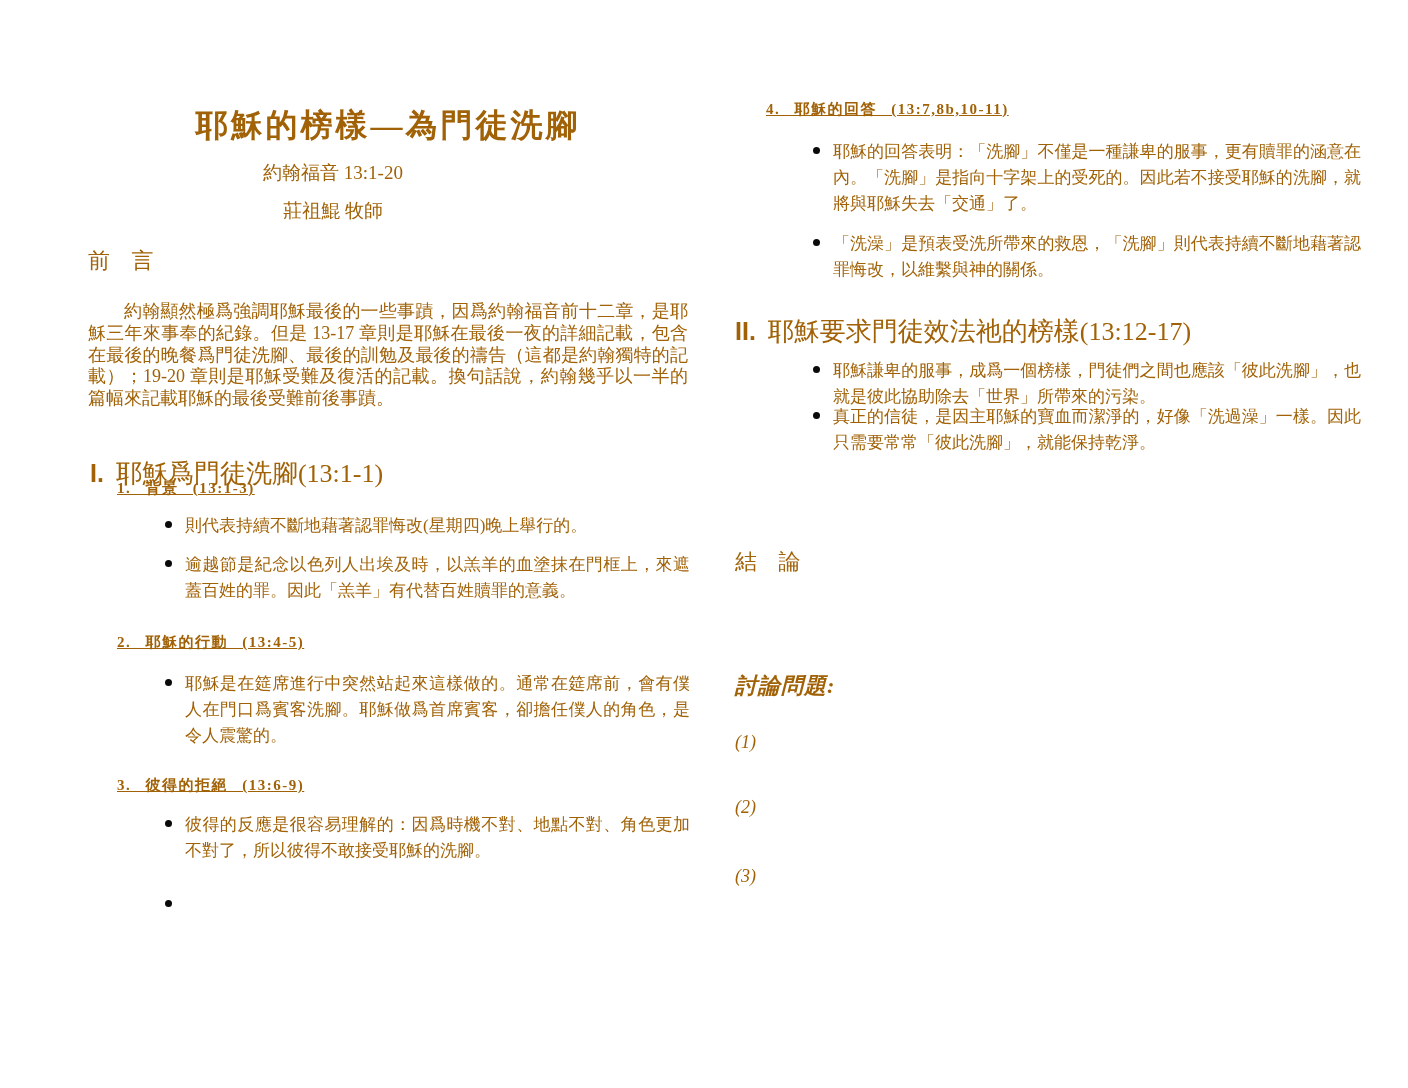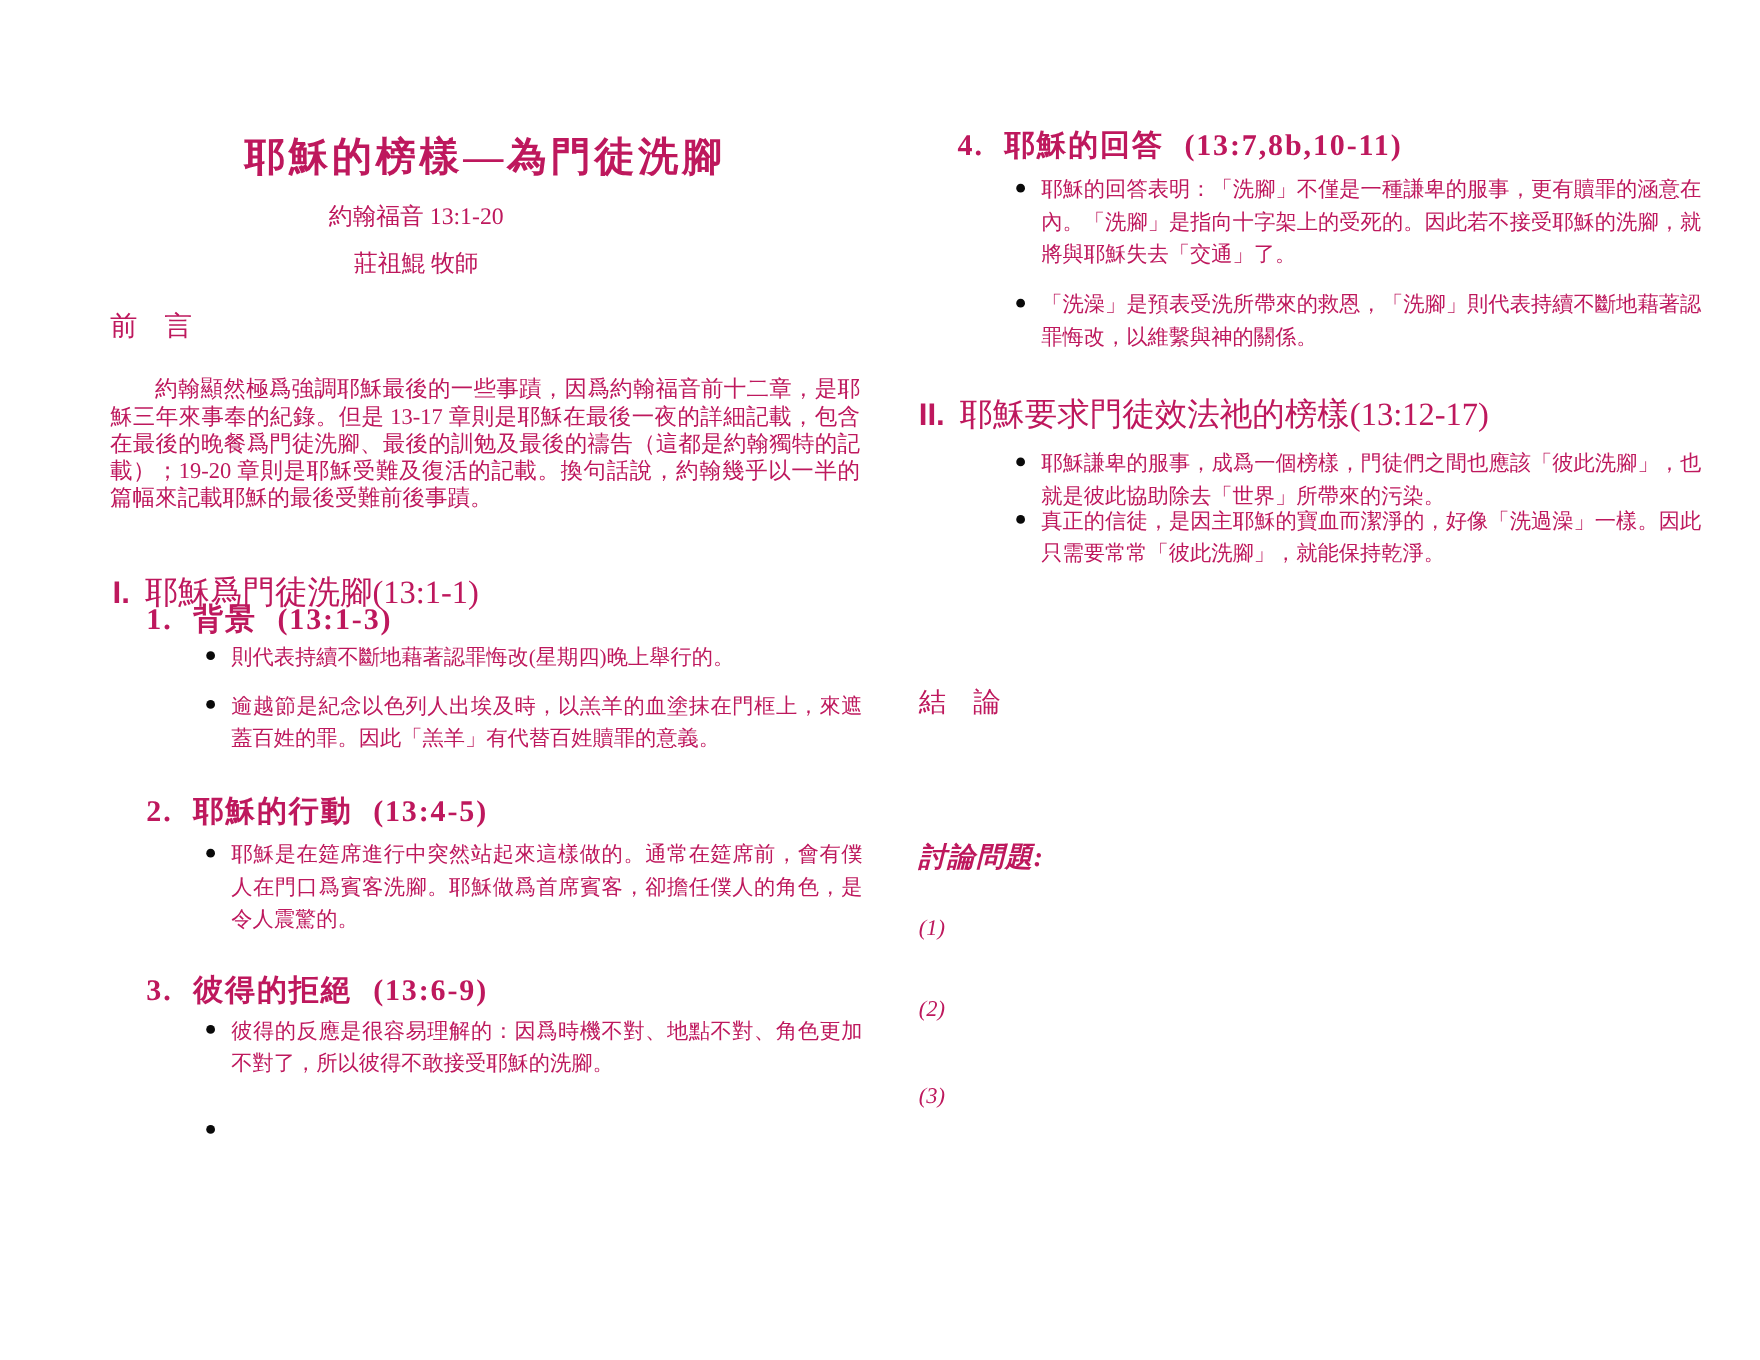--- a/index.html
+++ b/index.html
@@ -2,21 +2,21 @@
 <html><head>
 <meta charset="utf-8">
 <style>
   html,body{margin:0;padding:0;background:#e8e8e8;}
   .page{
     position:relative;
     width:1408px;height:1088px;
     background:#ffffff;
     overflow:hidden;
     font-family:"Liberation Serif","DejaVu Serif",serif;
-    color:#be185d;
+    color:#a16207;
   }
   .abs{position:absolute;}
   
   .col-left{position:absolute;left:88px;top:0;width:600px;height:1088px;}
   .col-right{position:absolute;left:735px;top:0;width:625px;height:1088px;}
   
   .doc-title{
     left:0;width:600px;text-align:center;
     font-size:32px;font-weight:bold;letter-spacing:3px;
   }
@@ -36,23 +36,24 @@
   }
   
   .sec-heading{font-size:26px;white-space:nowrap;margin-top:12px;}
   .sec-num{
     font-family:"Liberation Sans","DejaVu Sans",sans-serif;
     font-weight:bold;font-size:25px;
     display:inline-block;margin-right:12px;
   }
   
   .sublabel{
-    font-size:24px;font-weight:bold;
+    font-size:15px;font-weight:bold;
     word-spacing:9px;letter-spacing:1.5px;
     white-space:nowrap;
+    text-decoration:underline;
   }
   
   .bullet{display:flex;align-items:flex-start;}
   .bullet .dot{
     flex:0 0 auto;
     width:7px;height:7px;border-radius:50%;
     background:#0a0a0a;
     margin:8px 13px 0 0;
   }
   .bullet .btxt{

